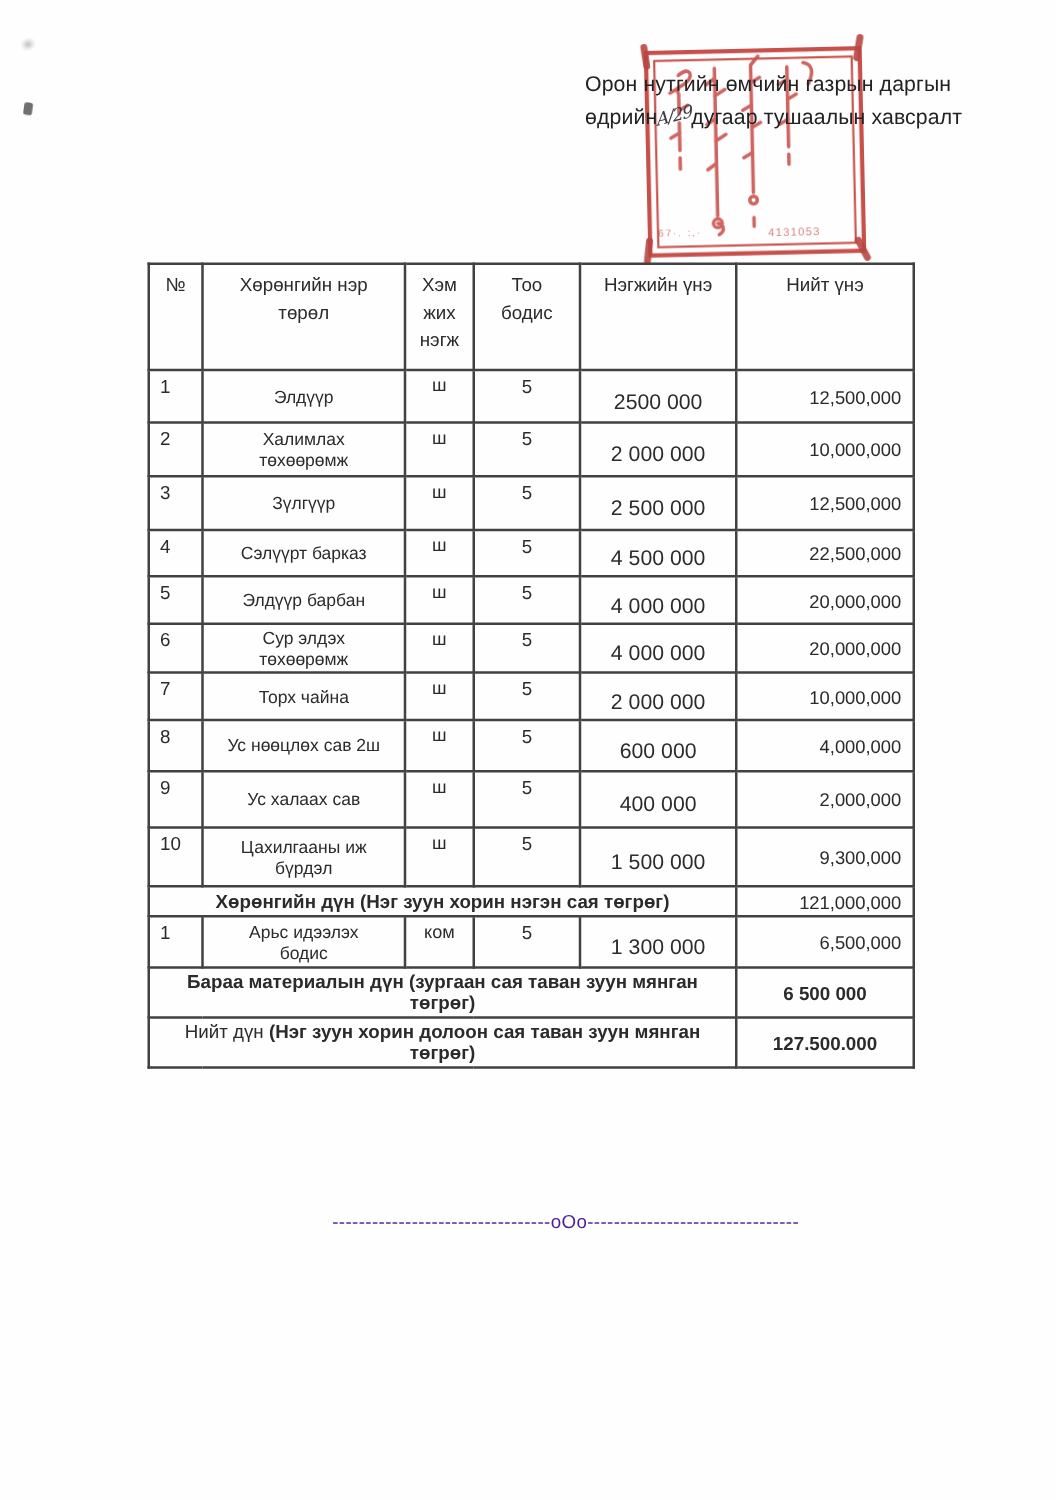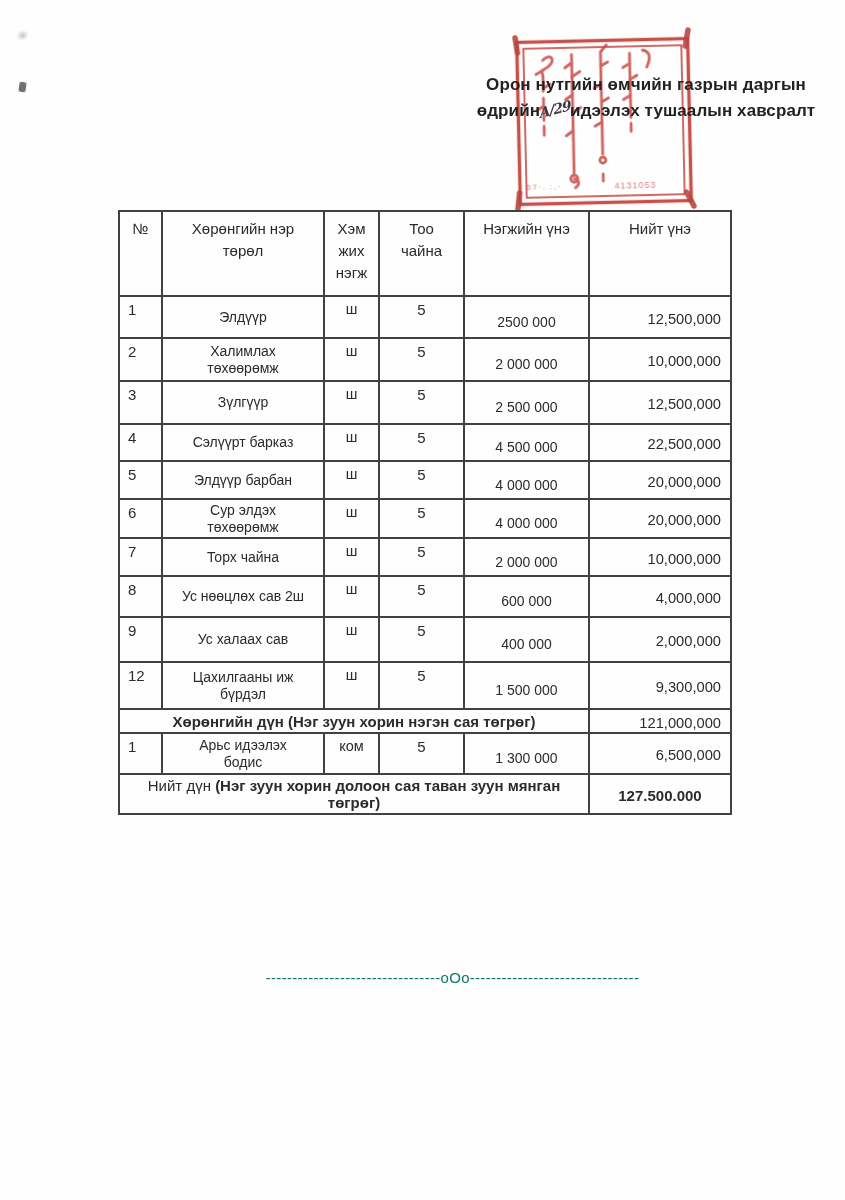--- a/index.html
+++ b/index.html
@@ -13,23 +13,23 @@
 
   
   .speck1 { position:absolute; left:16px; top:30px; width:13px; height:11px;
     background:radial-gradient(ellipse at center, #8f8f8f 0%, rgba(160,160,160,.35) 45%, transparent 70%);
     opacity:.55; filter:blur(.4px); border-radius:50%; transform:rotate(-20deg); }
   .speck2 { position:absolute; left:19px; top:82px; width:7px; height:10px;
     background:#4d4d4d; border-radius:2px; opacity:.8; filter:blur(.4px); transform:rotate(8deg); }
 
   
   .header-block {
-    position:absolute; left:468px; top:72px; width:356px;
-    text-align:center; font-size:17px; line-height:25.5px;
-    color:#222; z-index:3; letter-spacing:.1px;font-weight:bold;
+    position:absolute; left:468px; top:55px; width:356px;
+    font-size:17px; line-height:25.5px;
+    color:#222; z-index:3; letter-spacing:.1px;
   }
   .handwritten {
     display:inline-block; font-family:"DejaVu Serif", serif; font-style:italic;
     font-size:14px; color:#3b3947; transform:rotate(-14deg) skewX(-8deg);
     position:relative; top:-2px; margin:0 -1px; letter-spacing:-1px;
   }
 
   
   .stamp {
     position:absolute; left:516px; top:38px; width:176px; height:167px;
@@ -47,34 +47,34 @@
   table.asset th, table.asset td { border:2px solid #414141; }
   table.asset th {
     font-weight:normal; vertical-align:top; padding-top:6px;
     text-align:center; line-height:22px; white-space:pre-line; font-size:15px;
   }
   td.num  { text-align:left; padding-left:8px; vertical-align:top; padding-top:4px; }
   td.name { text-align:center; vertical-align:middle; line-height:17px;
             font-size:14px; white-space:pre-line; padding:0 6px; }
   td.unit { text-align:center; vertical-align:top; padding-top:4px; font-size:14.5px; }
   td.qty  { text-align:center; vertical-align:top; padding-top:4px; }
-  td.uprice { text-align:center; vertical-align:middle; padding-top:9px; font-size:14px; }
+  td.uprice { text-align:center; vertical-align:middle; padding-top:9px; font-size:17px; }
   td.total  { text-align:right; padding-right:9px; vertical-align:middle;
               padding-top:3px; font-size:14.7px;margin-top:32px; }
   td.sum-label { font-weight:bold; text-align:center; vertical-align:middle;
                  line-height:17px; padding:2px 5px; white-space:pre-line; font-size:15px; }
   td.sum-label .reg { font-weight:normal; }
   td.sum-label .bld { font-weight:bold; white-space:pre-line; }
   td.sum-value { text-align:center; vertical-align:middle; font-weight:bold;
                  font-size:15px; padding-top:2px; }
 
   
   .footer-divider {
     position:absolute; left:135px; top:969px; width:635px;
-    text-align:center; font-size:15px; color:#0f766e; letter-spacing:.3px;
+    text-align:center; font-size:15px; color:#4c1d95; letter-spacing:.3px;
     z-index:2; white-space:nowrap;
   }
 </style>
 </head>
 <body>
 
 <div class="page">
 
   <div class="speck1"></div>
   <div class="speck2"></div>
@@ -106,42 +106,42 @@
       </g>
       <g fill="#cf554e" font-family="Liberation Sans, sans-serif" opacity=".8">
         <text x="9" y="150" font-size="8" letter-spacing="1.5">67·. :,·</text>
         <text x="97" y="151" font-size="9" letter-spacing="1">4131053</text>
       </g>
     </svg>
   </div>
 
   <div class="header-block">
     <div>Орон нутгийн өмчийн газрын даргын</div>
-    <div><span>өдрийн</span><span class="handwritten">А/29</span><span>идээлэх тушаалын хавсралт</span></div>
+    <div><span>өдрийн</span><span class="handwritten">А/29</span><span>дугаар тушаалын хавсралт</span></div>
   </div>
 
   <table class="asset">
     <colgroup>
       <col style="width:43px">
         <col style="width:162px">
         <col style="width:55px">
       <col style="width:85px">
         <col style="width:125px">
         <col style="width:142px">
     </colgroup>
     <thead>
       <tr style="height:85px">
         <th>№</th>
         <th>Хөрөнгийн нэр
 төрөл</th>
         <th>Хэм
 жих
 нэгж</th>
         <th>Тоо
-чайна</th>
+бодис</th>
         <th>Нэгжийн үнэ</th>
         <th>Нийт үнэ</th>
       </tr>
     </thead>
     <tbody>
       <tr style="height:42px">
         <td class="num">1</td>
         <td class="name">Элдүүр</td>
         <td class="unit">ш</td>
         <td class="qty">5</td>
@@ -208,41 +208,46 @@
       </tr>
       <tr style="height:45px">
         <td class="num">9</td>
         <td class="name">Ус халаах сав</td>
         <td class="unit">ш</td>
         <td class="qty">5</td>
         <td class="uprice">400 000</td>
         <td class="total">2,000,000</td>
       </tr>
       <tr style="height:47px">
-        <td class="num">12</td>
+        <td class="num">10</td>
         <td class="name">Цахилгааны иж
 бүрдэл</td>
         <td class="unit">ш</td>
         <td class="qty">5</td>
         <td class="uprice">1 500 000</td>
         <td class="total">9,300,000</td>
       </tr>
       <tr style="height:24px">
         <td class="sum-label" colspan="5">Хөрөнгийн дүн (Нэг зуун хорин нэгэн сая төгрөг)</td>
         <td class="total">121,000,000</td>
       </tr>
       <tr style="height:41px">
         <td class="num">1</td>
         <td class="name">Арьс идээлэх
 бодис</td>
         <td class="unit">ком</td>
         <td class="qty">5</td>
         <td class="uprice">1 300 000</td>
         <td class="total">6,500,000</td>
       </tr>
+      <tr style="height:36px">
+        <td class="sum-label" colspan="5">Бараа материалын дүн (зургаан сая  таван зуун мянган
+төгрөг)</td>
+        <td class="sum-value">6 500 000</td>
+      </tr>
       <tr style="height:38px">
         <td class="sum-label" colspan="5"><span class="reg">Нийт дүн </span><span class="bld">(Нэг зуун хорин долоон сая  таван зуун мянган
 төгрөг)</span></td>
         <td class="sum-value">127.500.000</td>
       </tr>
     </tbody>
   </table>
 
   <div class="footer-divider">---------------------------------oОo--------------------------------</div>
 

